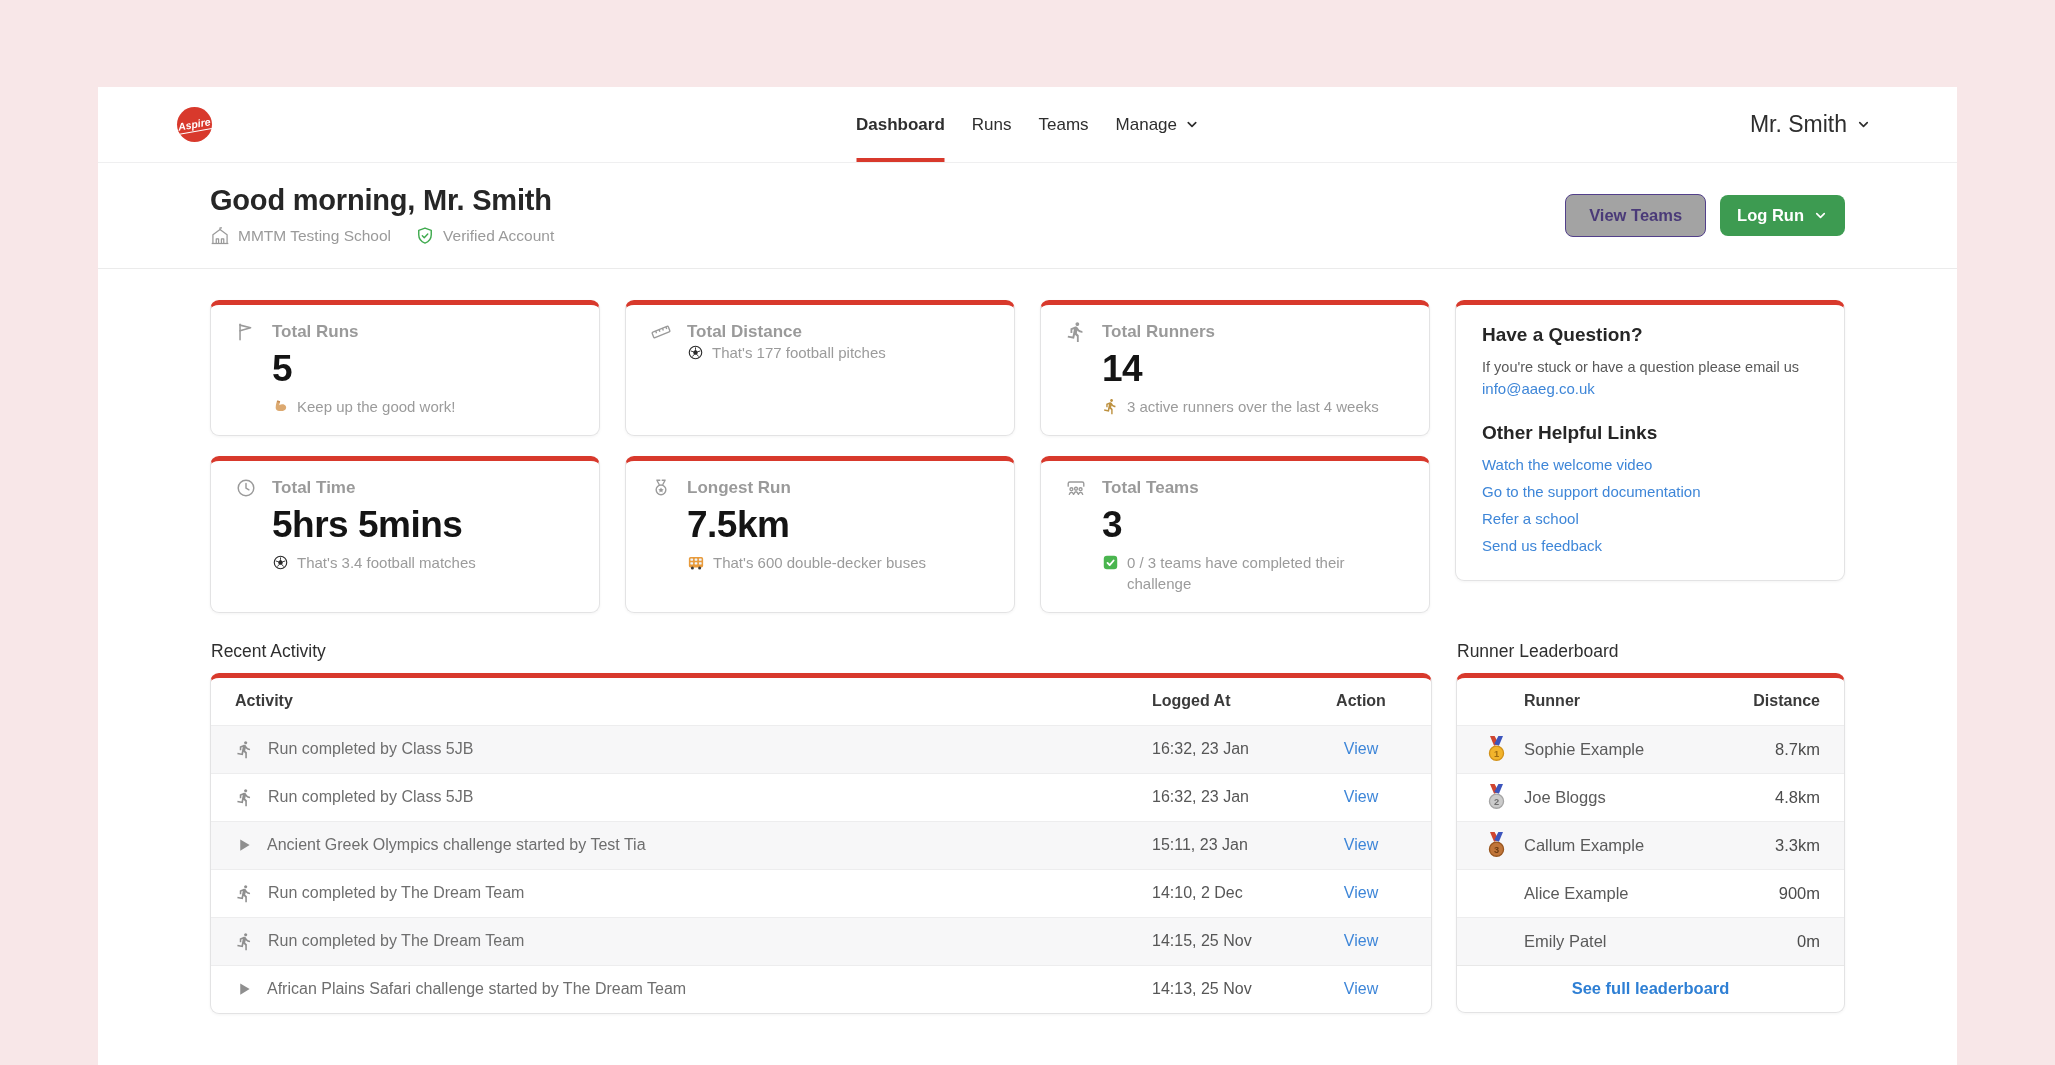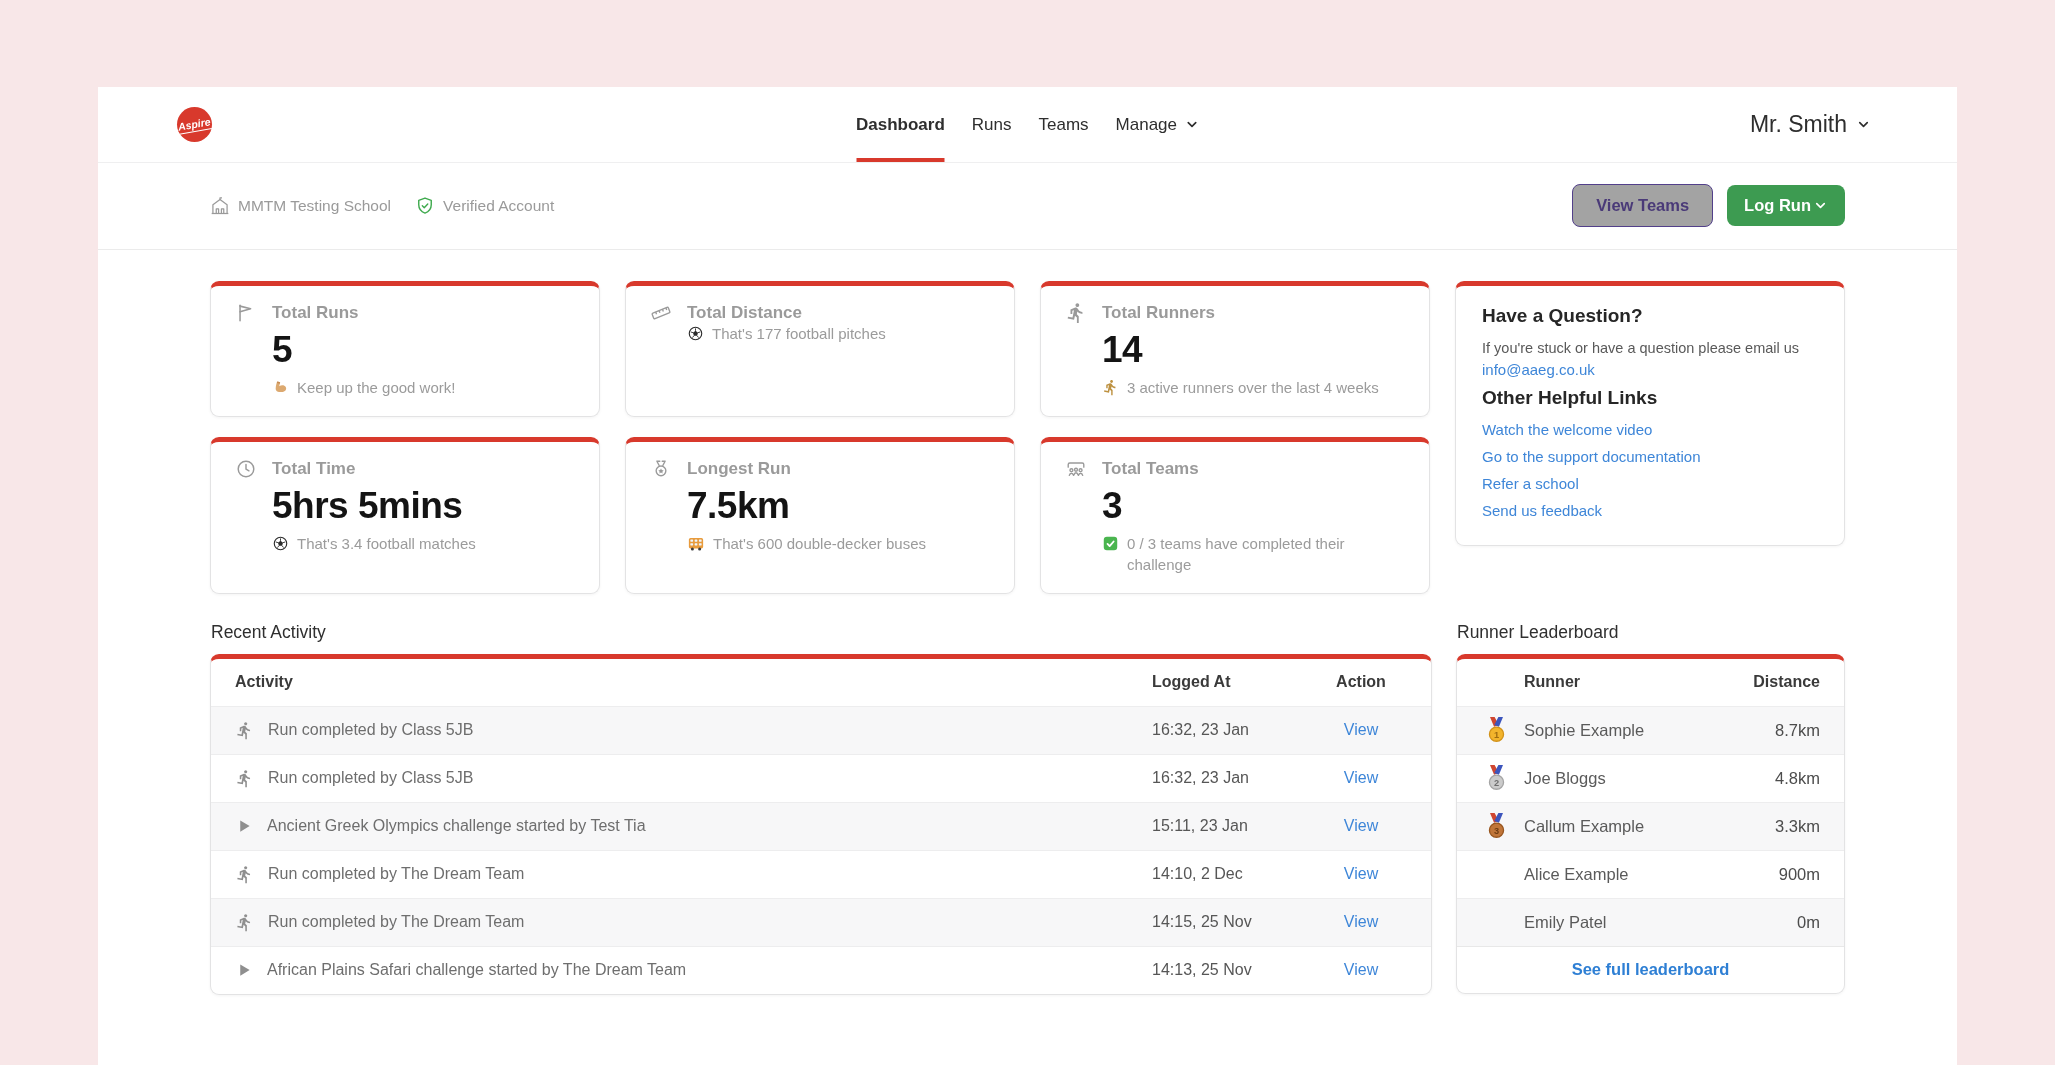--- a/index.html
+++ b/index.html
@@ -43,40 +43,40 @@
     display: flex; justify-content: space-between; align-items: center;
     padding: 21px 112px 22px; border-bottom: 1px solid #ebebeb;
   }
   .greeting { margin: 0 0 9px; font-size: 29px; font-weight: bold; color: #262626; letter-spacing: -0.2px; }
   .header-meta { display: flex; gap: 24px; color: #9a9a9a; font-size: 15.5px; }
   .meta-item { display: flex; align-items: center; gap: 8px; }
   .micon { display: inline-flex; color: #9a9a9a; }
   .header-actions { display: flex; gap: 14px; align-items: center; }
   .btn { border-radius: 8px; font-size: 16.5px; font-weight: bold; font-family: inherit; cursor: pointer; }
   .btn-outline { background: #a3a3a3; border: 1px solid #52408a; color: #4a3a78; padding: 11px 23px; }
-  .btn-green { background: #3d9b51; border: none; color: #fff; padding: 11px 17px; display: flex; align-items: center; gap: 2px; justify-content: center; }
+  .btn-green { background: #3d9b51; border: none; color: #fff; padding: 11px 17px; display: flex; align-items: center; gap: 9px; justify-content: center; }
   .btn-green .chev { color: #fff; }
 
   
   .stats { display: grid; grid-template-columns: repeat(4, 1fr); gap: 20px 25px; padding: 31px 112px 0; }
   .card-frame {
     background: #fff; border: 1px solid #e3e3e4; border-top: 5px solid #d8392c;
     border-radius: 9px; box-shadow: 0 1px 3px rgba(40,40,40,.05);
   }
   .stat-card { padding: 16px 24px 18px; }
   .stat-head { display: flex; align-items: center; gap: 15px; }
   .s-icon { display: inline-flex; color: #9a9a9a; width: 22px; justify-content: center; flex: 0 0 auto; }
   .stat-label { color: #9a9a9a; font-size: 17px; font-weight: bold; }
   .stat-value { margin: 5px 0 7px 37px; font-size: 37px; font-weight: bold; color: #141414; letter-spacing: -0.5px; }
   .stat-note { display: flex; align-items: flex-start; gap: 8px; margin-left: 37px; color: #9b9b9b; font-size: 15px; line-height: 1.35; }
   .note-icon { display: inline-flex; flex: 0 0 auto; margin-top: 1px; }
 
   .help-card { grid-column: 4; grid-row: 1 / span 2; align-self: start; padding: 19px 26px 24px; }
   .help-title { margin: 0 0 10px; font-size: 19px; font-weight: bold; color: #262626; }
-  .links-title { margin-top: 8px; }
+  .links-title { margin-top: 24px; }
   .help-text { margin: 0; font-size: 14.5px; line-height: 1.55; color: #595959; }
   .help-email { display: inline-block; margin-top: 2px; font-size: 15px; color: #3e86d8; text-decoration: none; cursor: pointer; }
   .help-links { display: flex; flex-direction: column; gap: 5px; }
   .help-link { font-size: 15px; color: #3e86d8; text-decoration: none; line-height: 1.45; cursor: pointer; }
 
   
   .bottom { display: grid; grid-template-columns: 1fr 389px; gap: 24px; padding: 28px 112px 35px; align-items: start; }
   .section-title { margin: 0 0 11px 1px; font-size: 17.5px; font-weight: 400; color: #2f2f2f; }
   .table-card { overflow: hidden; }
   .a-grid { display: grid; grid-template-columns: 1fr 163px 92px; align-items: center; padding: 0 24px; }
@@ -129,20 +129,21 @@
       <span class="chev chev-slot">
           <svg viewBox="0 0 24 24" width="15" height="15" fill="none" stroke="currentColor" stroke-width="2.6" stroke-linecap="round" stroke-linejoin="round">
             <path d="M6 9l6 6 6-6"></path>
           </svg>
         </span>
     </button>
   </nav>
 
   <header class="page-header">
     <div>
+      <h1 class="greeting">Good morning, Mr. Smith</h1>
       <div class="header-meta">
         <span class="meta-item">
           <span class="micon school-slot">
               <svg viewBox="0 0 24 24" width="20" height="20" fill="none" stroke="currentColor" stroke-width="1.5" stroke-linejoin="round">
                 <path d="M3.5 21V10.5L12 4.2l8.5 6.3V21"></path>
                 <path d="M2 21h20"></path>
                 <path d="M7.5 21v-5.5h2.8V21M13.7 21v-5.5h2.8V21"></path>
                 <path d="M12 4.2V2.2h2.4"></path>
               </svg>
             </span>

